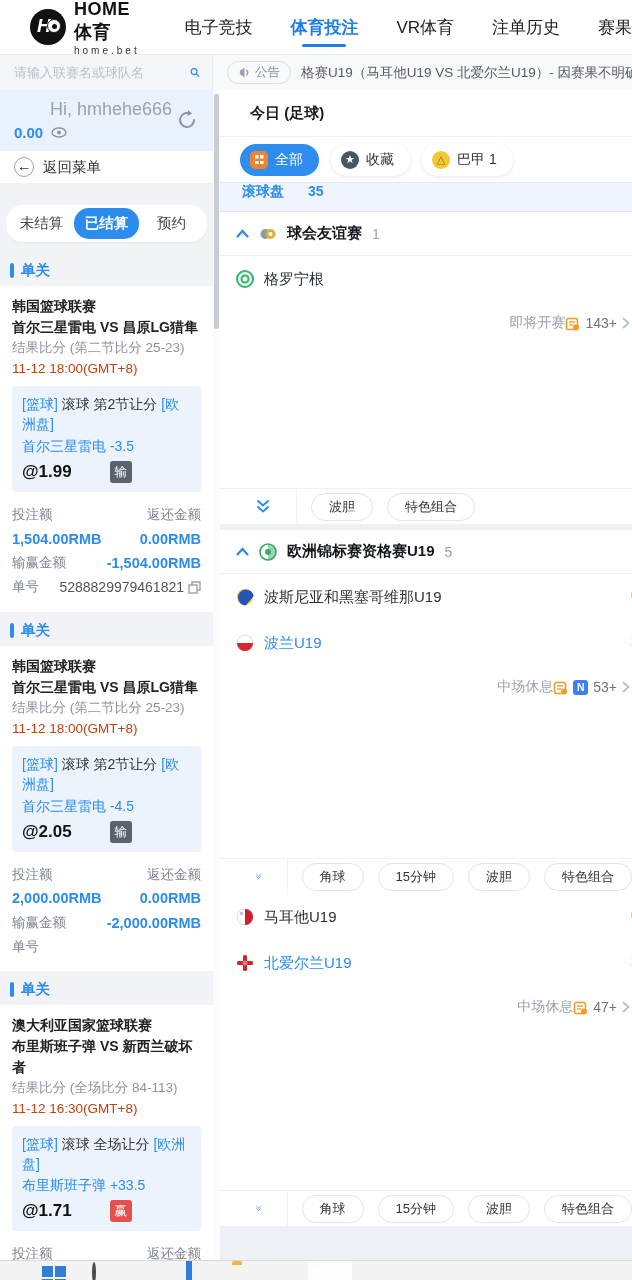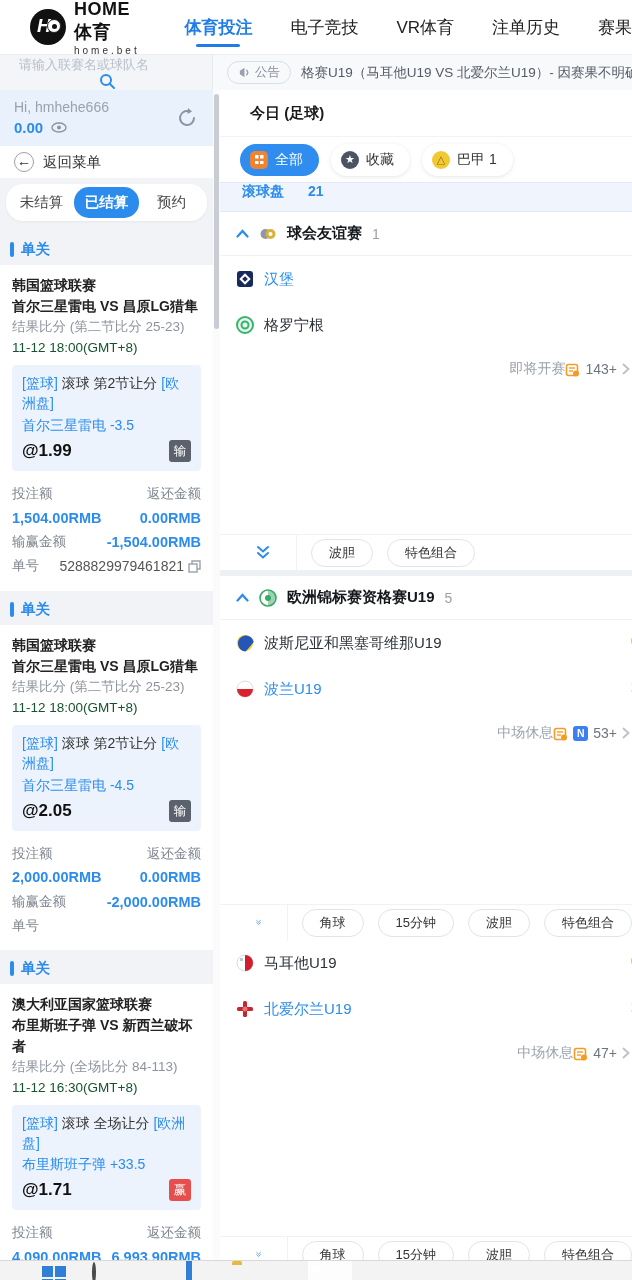--- a/index.html
+++ b/index.html
@@ -18,64 +18,64 @@
   .logo-text b { display:block; font-size:18px; letter-spacing:.5px; color:#111; }
   .logo-text i { display:block; font-style:normal; font-size:10px; letter-spacing:3px; color:#333; margin-top:1px; }
   .nav { display:flex; align-items:center; gap:38px; margin-left:26px; }
   .nav-item { font-size:17px; color:#222; cursor:pointer; position:relative; white-space:nowrap; padding:14px 0; }
   .nav-item.active { color:#1f7ce8; font-weight:700; }
   .nav-item.active:after { content:""; position:absolute; left:50%; transform:translateX(-50%);
     bottom:6px; width:44px; height:3px; border-radius:2px; background:#1f7ce8; }
 
   
   .subhdr { height:35px; display:flex; }
-  .search-box { width:213px; background:#f3f5f8; display:flex; align-items:center; padding:0 12px 0 14px; border-right:1px solid #e7eaef;flex-direction:column; }
+  .search-box { width:213px; background:#f3f5f8; display:flex; align-items:center; padding:0 12px 0 14px; border-right:1px solid #e7eaef; }
   .search-box input { flex:1; border:0; outline:0; background:transparent; font-size:13px; color:#333;
     font-family:inherit; }
   .search-box input::placeholder { color:#b9c0ca; }
   .announce { flex:1; background:#f8f9fb; display:flex; align-items:center; gap:10px; padding:0 10px 0 14px; overflow:hidden; }
   .announce-pill { display:inline-flex; align-items:center; gap:4px; border:1px solid #d9dde4; border-radius:12px;
     padding:2px 10px; color:#8a929e; font-size:12.5px; white-space:nowrap; background:#fff0; }
   .announce-text { font-size:13.5px; color:#555b66; white-space:nowrap; }
 
   
   .cols { display:flex; height:1190px; }
   .sidebar { width:213px; background:#f1f3f6; overflow:hidden; }
   .gutter { width:7px; background:#fbfbfc; position:relative; }
   .gutter .thumb { position:absolute; top:4px; left:1px; width:5px; height:235px; border-radius:3px; background:#c9ccd2; }
   .main { flex:1; background:#edf0f5; overflow:hidden; }
 
   
   .usercard { background:#e9f1fc; padding:9px 14px 10px; display:flex; justify-content:space-between; }
-  .greet { color:#9aa2ad; font-size:14px; }
+  .greet { color:#9aa2ad; font-size:18px;margin-left:36px; }
   .bal-row { display:flex; align-items:center; gap:8px; margin-top:4px; }
   .bal { color:#2b8ced; font-weight:700; font-size:15px; }
   .refresh { align-self:center; }
   .backrow { background:#fff; display:flex; align-items:center; gap:9px; padding:6px 14px; cursor:pointer; }
   .backrow span { font-size:14.5px; color:#333; }
   .circle-arrow { width:20px; height:20px; border:1.5px solid #9aa2ad; border-radius:50%;
     color:#9aa2ad; font-size:13px; line-height:17px; text-align:center; }
-  .tabswrap { margin:6px 6px 10px; background:#fff; border-radius:17px; display:flex; padding:3px; box-shadow:0 1px 3px rgba(0,0,0,.05);justify-content:flex-end; }
+  .tabswrap { margin:22px 6px 10px; background:#fff; border-radius:17px; display:flex; padding:3px; box-shadow:0 1px 3px rgba(0,0,0,.05);justify-content:flex-end; }
   .tab { flex:1; text-align:center; font-size:14.5px; color:#444; padding:6px 0; border-radius:15px; cursor:pointer; white-space:nowrap; }
   .tab.active { background:#2b8ced; color:#fff; font-weight:700; }
 
   .slip-tag { display:flex; align-items:center; gap:7px; padding:9px 10px 6px; }
   .slip-tag .bar { width:4px; height:15px; background:#2b8ced; border-radius:2px; }
   .slip-tag span { color:#2b8ced; font-size:14.5px; font-weight:700; }
   .slip-card { background:#fff; padding:10px 12px 12px; }
   .s-league { font-size:14px; font-weight:700; color:#222; line-height:1.5; }
   .s-teams { font-size:14px; font-weight:700; color:#222; line-height:1.5; }
   .s-result { font-size:13.5px; color:#8d949e; line-height:1.55; }
-  .s-time { font-size:13.5px; color:#14532d; line-height:1.5; }
+  .s-time { font-size:13.5px; color:#c2410c; line-height:1.5; }
   .s-betbox { background:#edf3fc; border-radius:4px; padding:8px 10px 9px; margin-top:7px; cursor:pointer; }
   .s-line { font-size:14px; line-height:1.45; }
   .s-line .b, .s-pick { color:#2b8ced; }
   .s-line .d { color:#333; }
   .s-pick { font-size:14px; line-height:1.5; margin-top:1px; }
-  .s-oddsrow { display:flex; justify-content:space-between; align-items:center; margin-top:4px;gap:38px; }
+  .s-oddsrow { display:flex; justify-content:flex-start; align-items:center; margin-top:4px;gap:38px; }
   .s-odds { font-size:17px; font-weight:800; color:#111; }
   .badge { width:22px; height:22px; border-radius:3px; color:#fff; font-size:12.5px; line-height:22px; text-align:center; }
   .badge.lose { background:#5b626e; }
   .badge.win  { background:#e5504f; }
   .s-amounts { margin-top:12px; font-size:13.5px; }
   .am-row { display:flex; justify-content:space-between; align-items:center; line-height:1.7; }
   .am-lab { color:#7d858f; }
   .am-val { font-weight:700; color:#2b8ced; font-size:14.5px; }
   .am-val.red { color:#e8403f; }
   .order-no { color:#555; font-size:14px; display:flex; align-items:center; gap:4px; }
@@ -157,22 +157,22 @@
     <span class="logo-circle">
       <span class="logo-h">H</span>
       <span class="logo-ball"></span>
     </span>
     <span class="logo-text">
       <b>HOME体育</b>
       <i>home.bet</i>
     </span>
   </div>
   <div class="nav">
+    <span class="nav-item">电子竞技</span>
     <span class="nav-item active">体育投注</span>
-    <span class="nav-item">电子竞技</span>
     <span class="nav-item">VR体育</span>
     <span class="nav-item">注单历史</span>
     <span class="nav-item">赛果</span>
   </div>
 </div>
 
 <div class="subhdr">
   <div class="search-box">
     <input placeholder="请输入联赛名或球队名" style="">
     <svg width="17" height="17" viewBox="0 0 17 17">
@@ -377,44 +377,36 @@
         <span>收藏</span>
       </span>
       <span class="fchip">
         <span class="fico trophy">△</span>
         <span>巴甲 1</span>
       </span>
     </div>
 
     <div class="live-row">
       <span>滚球盘</span>
-      <span>21</span>
+      <span>35</span>
     </div>
 
     <div class="sec-h">
       <svg width="13" height="9" viewBox="0 0 13 9">
         <polyline points="1.5,7.5 6.5,2 11.5,7.5" fill="none" stroke="#2b8ced" stroke-width="2.2" stroke-linecap="round"></polyline>
       </svg>
       <svg class="logo18" viewBox="0 0 18 18">
         <circle cx="6.5" cy="9" r="5" fill="#8f98a6"></circle>
         <circle cx="11.5" cy="9" r="5" fill="#d8b13c"></circle>
         <circle cx="11.5" cy="9" r="2" fill="#fff"></circle>
       </svg>
       <b>球会友谊赛</b>
       <span class="sec-cnt">1</span>
     </div>
     <div class="match">
-      <div class="trow">
-        <svg class="logo18" viewBox="0 0 18 18">
-          <rect x="1" y="1" width="16" height="16" rx="3" fill="#18295c"></rect>
-          <rect x="5" y="5" width="8" height="8" fill="#fff" transform="rotate(45 9 9)"></rect>
-          <rect x="7" y="7" width="4" height="4" fill="#18295c" transform="rotate(45 9 9)"></rect>
-        </svg>
-        <span class="tname blue">汉堡</span>
-      </div>
       <div class="trow">
         <svg class="logo18" viewBox="0 0 18 18">
           <circle cx="9" cy="9" r="8" fill="#e9f7ef" stroke="#35b46a" stroke-width="2"></circle>
           <circle cx="9" cy="9" r="3.5" fill="none" stroke="#35b46a" stroke-width="2"></circle>
         </svg>
         <span class="tname">格罗宁根</span>
       </div>
       <div class="srow">
         <span class="status">即将开赛</span>
         <span class="mkt">

